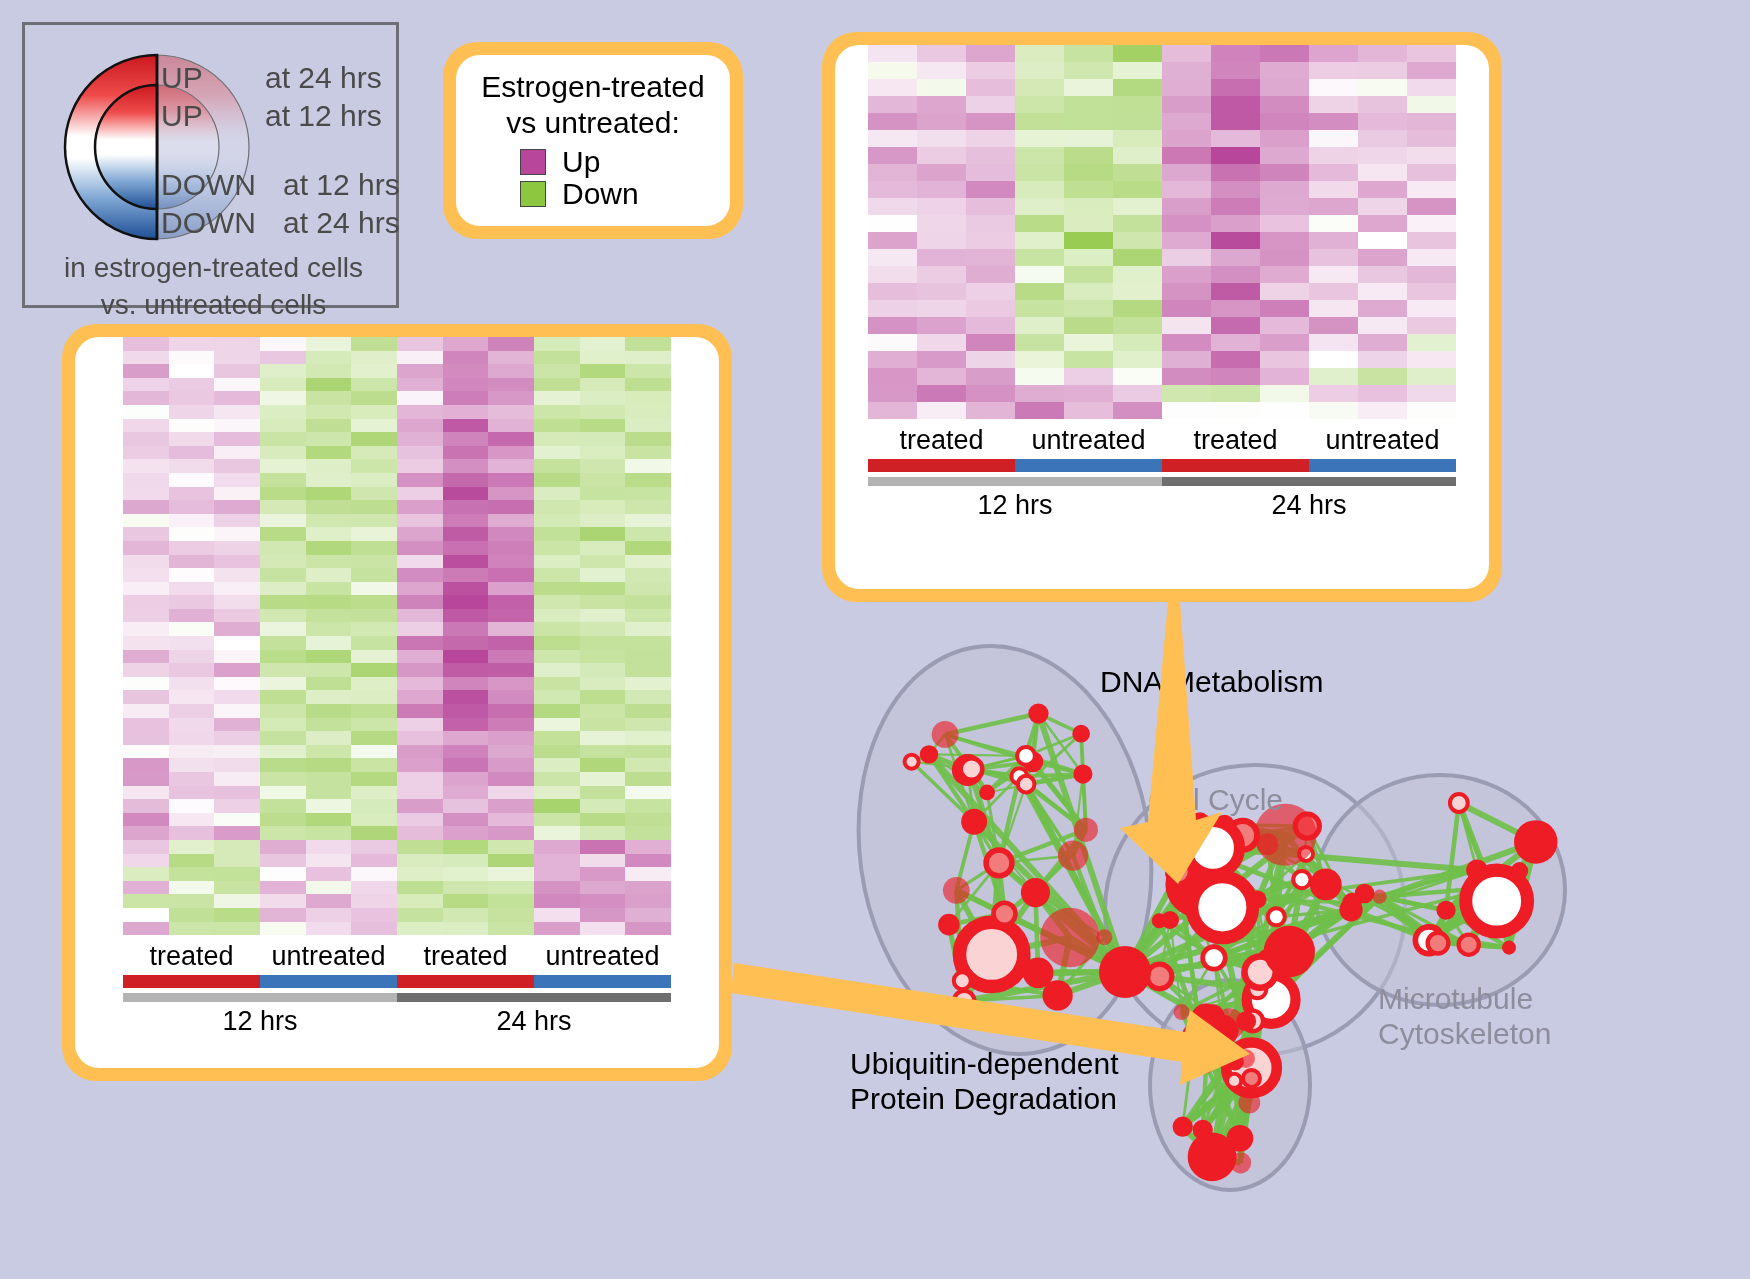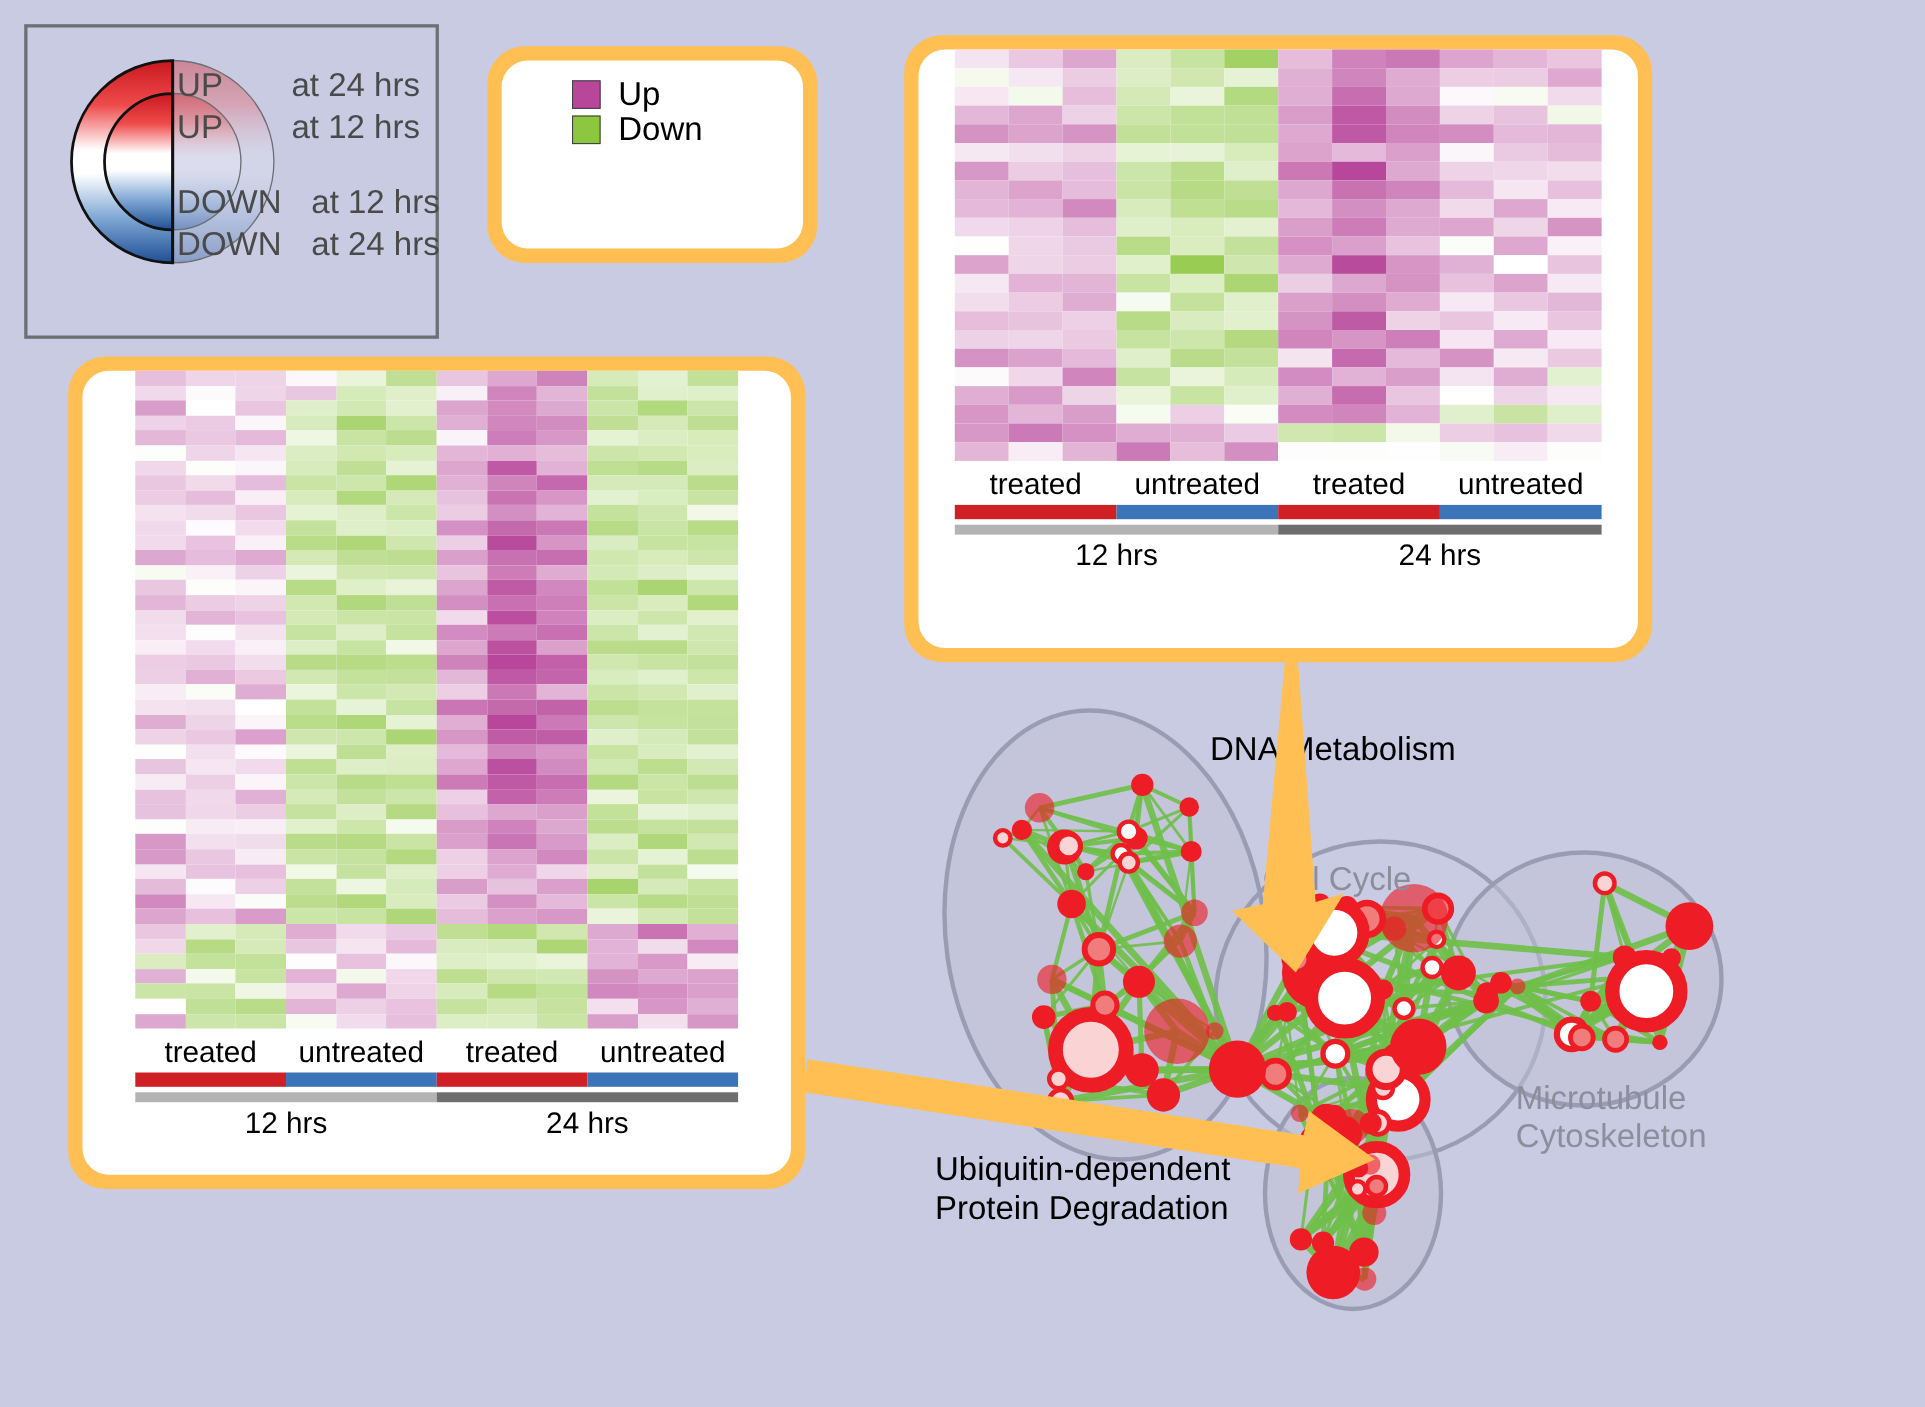--- a/index.html
+++ b/index.html
@@ -120,25 +120,31 @@
     <span class="ck-label" style="left:136px;top:74px;">UP</span>
     <span class="ck-label" style="left:240px;top:74px;">at 12 hrs</span>
 
     <span class="ck-label" style="left:136px;top:143px;">DOWN</span>
     <span class="ck-label" style="left:258px;top:143px;">at 12 hrs</span>
 
     <span class="ck-label" style="left:136px;top:181px;">DOWN</span>
     <span class="ck-label" style="left:258px;top:181px;">at 24 hrs</span>
 
     <div class="ck-foot">
+      <div>in estrogen-treated cells</div>
+      <div>vs. untreated cells</div>
     </div>
   </div>
 
   <div class="opanel" id="legend">
     <div class="inner">
+      <div class="leg-title">
+        <div>Estrogen-treated</div>
+        <div>vs untreated:</div>
+      </div>
       <div class="leg-row">
         <span class="leg-sw" style="background:#b8479b"></span>
         <span class="leg-tx">Up</span>
       </div>
       <div class="leg-row">
         <span class="leg-sw" style="background:#8dc63f"></span>
         <span class="leg-tx">Down</span>
       </div>
     </div>
   </div>

